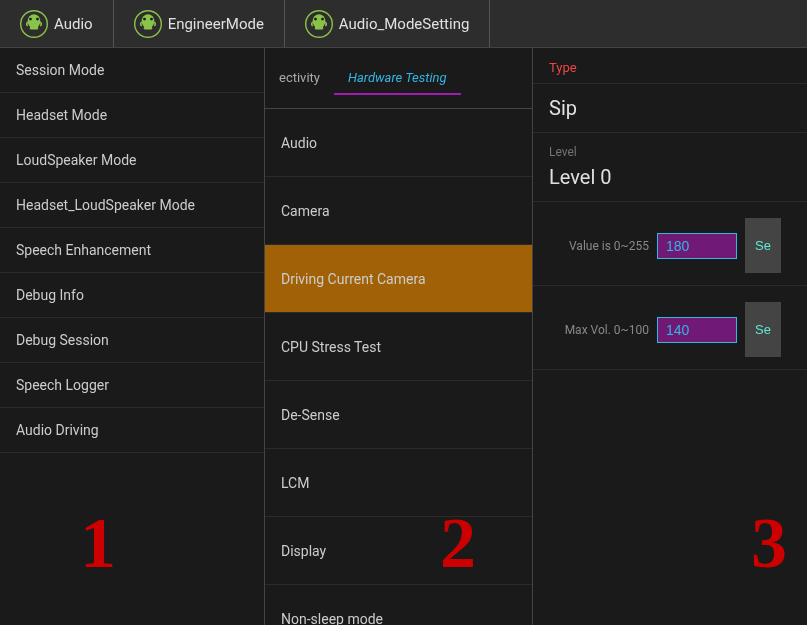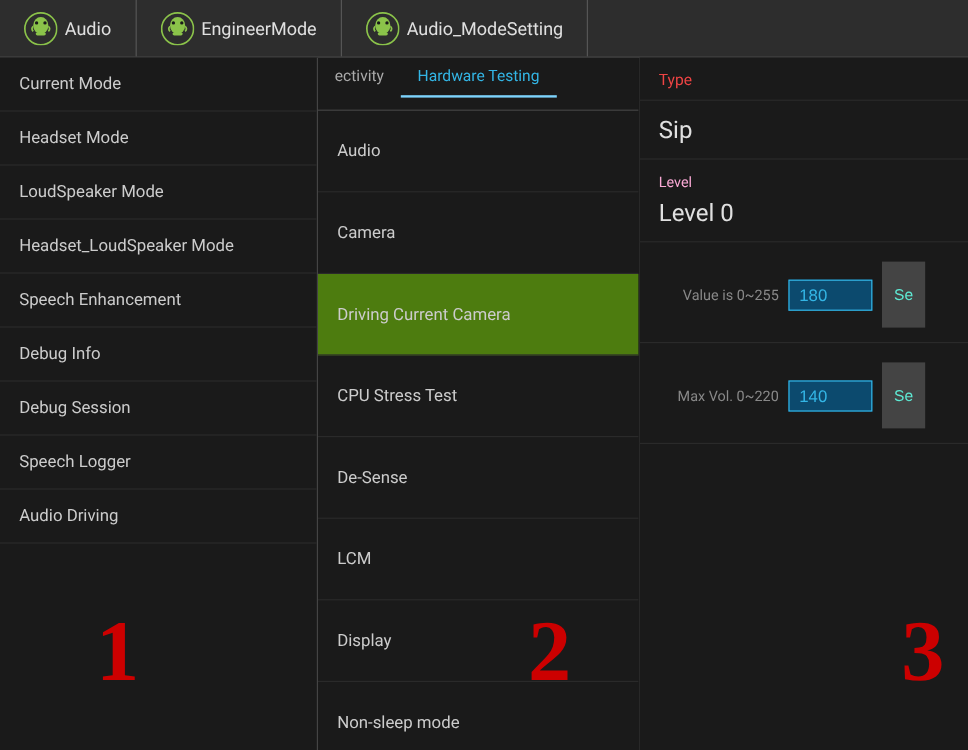--- a/index.html
+++ b/index.html
@@ -99,50 +99,51 @@
       background: #1a1a1a;
       border-right: 1px solid #444;
       overflow-y: auto;
     }
 
     
     .tabs-row {
       display: flex;
       background: #1a1a1a;
       border-bottom: 1px solid #444;
-      height: 44px;
-      align-items: flex-start;
+      height: 61px;
+      align-items: center;
     }
 
     .tab-item {
       padding: 8px 14px;
       font-size: 13px;
       color: #aaaaaa;
       cursor: pointer;
       border-bottom: 2px solid transparent;
     }
 
     .tab-item.active {
       color: #33b5e5;
-      border-bottom: 2px solid #7dd3fc;
+      border-bottom: 2px solid #a21caf;
+      font-style: italic;
     }
 
     .middle-list-item {
       padding: 20px 16px;
       font-size: 14px;
       color: #cccccc;
       border-bottom: 1px solid #2a2a2a;
       cursor: pointer;
       min-height: 68px;
       display: flex;
       align-items: center;
     }
 
     .middle-list-item.selected {
-      background: #4d7c0f;
+      background: #a16207;
     }
 
     
     .right-panel {
       flex: 1;
       background: #1a1a1a;
       overflow-y: auto;
     }
 
     
@@ -154,21 +155,21 @@
     }
 
     
     .right-section {
       border-bottom: 1px solid #2a2a2a;
       padding: 12px 16px;
     }
 
     .right-section-label {
       font-size: 12px;
-      color: #f9a8d4;
+      color: #737373;
       margin-bottom: 6px;
     }
 
     .right-section-value {
       font-size: 20px;
       color: #e0e0e0;
     }
 
     .right-input-row {
       display: flex;
@@ -178,26 +179,26 @@
     }
 
     .right-input-label {
       font-size: 12px;
       color: #888888;
       min-width: 100px;
       text-align: right;
     }
 
     .right-input {
-      background: #0c4a6e;
+      background: #701a75;
       border: 1px solid #33b5e5;
       color: #33b5e5;
       font-size: 14px;
       padding: 4px 8px;
-      width: 70px;
+      width: 80px;
       outline: none;
     }
 
     .right-btn {
       background: #444;
       color: #5eead4;
       border: none;
       padding: 20px 10px;
       font-size: 13px;
       cursor: pointer;
@@ -248,21 +249,21 @@
       <path d="M11 17 Q8 20 11 23" stroke="#8bc34a" stroke-width="2" fill="none"></path>
       <path d="M29 17 Q32 20 29 23" stroke="#8bc34a" stroke-width="2" fill="none"></path>
     </svg>
     <span class="app-bar-title">Audio_ModeSetting</span>
   </div>
 </div>
 
 <div class="main-layout">
 
   <div class="left-panel">
-    <div class="left-item">Current Mode</div>
+    <div class="left-item">Session Mode</div>
     <div class="left-item">Headset Mode</div>
     <div class="left-item">LoudSpeaker Mode</div>
     <div class="left-item">Headset_LoudSpeaker Mode</div>
     <div class="left-item">Speech Enhancement</div>
     <div class="left-item">Debug Info</div>
     <div class="left-item">Debug Session</div>
     <div class="left-item">Speech Logger</div>
     <div class="left-item">Audio Driving</div>
   </div>
 
@@ -298,21 +299,21 @@
     <div class="right-section">
       <div class="right-input-row">
         <span class="right-input-label">Value is 0~255</span>
         <input class="right-input" type="text" value="180" style="">
         <button class="right-btn">Se</button>
       </div>
     </div>
 
     <div class="right-section">
       <div class="right-input-row">
-        <span class="right-input-label">Max Vol. 0~220</span>
+        <span class="right-input-label">Max Vol. 0~100</span>
         <input class="right-input" type="text" value="140" style="">
         <button class="right-btn">Se</button>
       </div>
     </div>
   </div>
 
 </div>
 
 <div class="annotation-1">1</div>
 <div class="annotation-2">2</div>

